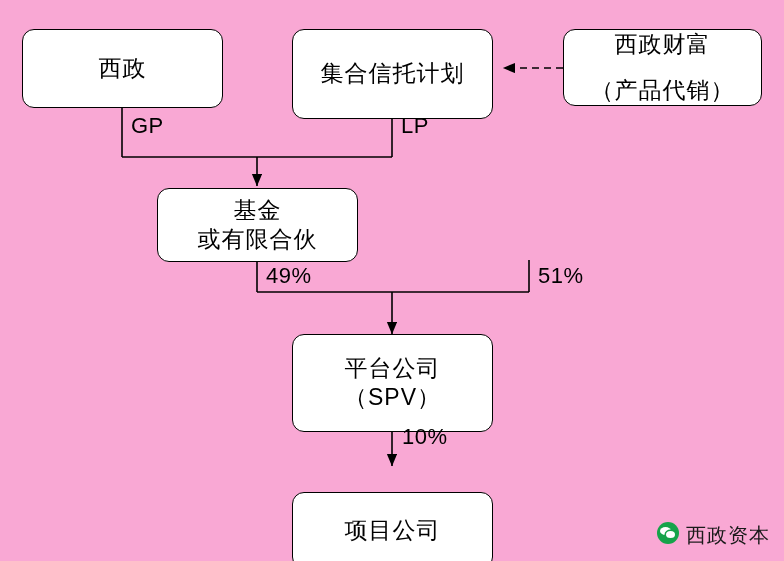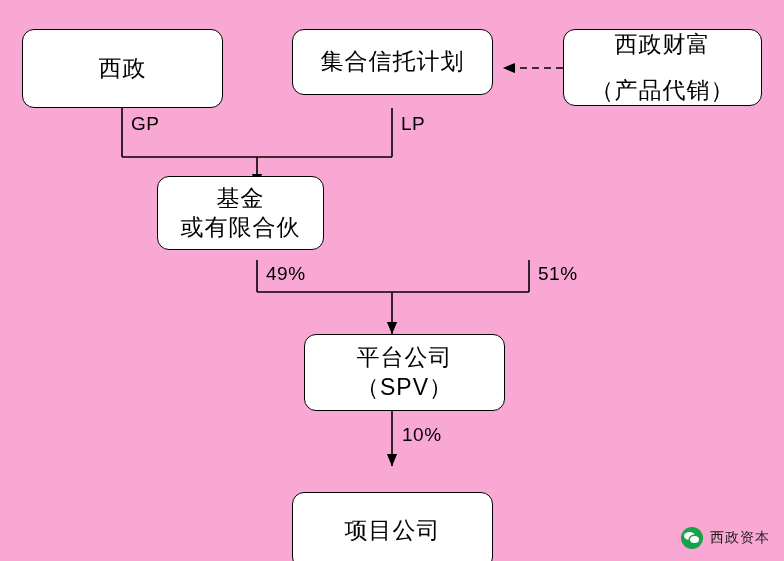--- a/index.html
+++ b/index.html
@@ -31,42 +31,41 @@
     color: #000000;
     font-size: 23px;
     line-height: 1.28;
     letter-spacing: 1px;
   }
   .node .line2 {
     display: block;
   }
   .edge-label {
     position: absolute;
-    font-size: 19px;
+    font-size: 22px;
     color: #000000;
     white-space: nowrap;
     letter-spacing: 0.5px;
   }
   svg.wires {
     position: absolute;
     left: 0;
     top: 0;
     width: 784px;
     height: 561px;
     pointer-events: none;
   }
   .watermark {
     position: absolute;
     right: 14px;
     bottom: 12px;
     display: flex;
-    align-items: center;
     gap: 7px;
     color: #1a1a1a;
-    font-size: 14px;
+    font-size: 20px;
     letter-spacing: 1px;
   }
   .wechat-badge {
     width: 22px;
     height: 22px;
     border-radius: 50%;
     background: #16a34a;
     position: relative;
     flex: 0 0 auto;
   }
@@ -121,36 +120,36 @@
 
     <path d="M392,292 L392,334" stroke="#000000" stroke-width="1.6" fill="none" marker-end="url(#arrow)"></path>
 
     <path d="M392,411 L392,466" stroke="#000000" stroke-width="1.6" fill="none" marker-end="url(#arrow)"></path>
   </svg>
 
   <div class="node" style="left:22px; top:29px; width:201px; height:79px;">
     <span>西政</span>
   </div>
 
-  <div class="node" style="left:292px; top:29px; width:201px; height:66px;">
+  <div class="node" style="left:292px; top:29px; width:201px; height:90px;">
     <span>集合信托计划</span>
   </div>
 
   <div class="node" style="left:563px; top:29px; width:199px; height:77px;justify-content:space-between;">
     <span>西政财富</span>
     <span class="line2">（产品代销）</span>
   </div>
 
-  <div class="node" style="left:157px; top:176px; width:167px; height:74px;">
+  <div class="node" style="left:157px; top:188px; width:201px; height:74px;">
     <span>基金</span>
     <span class="line2">或有限合伙</span>
   </div>
 
 
-  <div class="node" style="left:292px; top:334px; width:201px; height:77px;margin-left:12px;">
+  <div class="node" style="left:292px; top:334px; width:201px; height:98px;">
     <span>平台公司</span>
     <span class="line2">（SPV）</span>
   </div>
 
   <div class="node" style="left:292px; top:492px; width:201px; height:77px;">
     <span>项目公司</span>
   </div>
 
   <div class="edge-label" style="left:131px; top:113px;">GP</div>
   <div class="edge-label" style="left:401px; top:113px;">LP</div>

